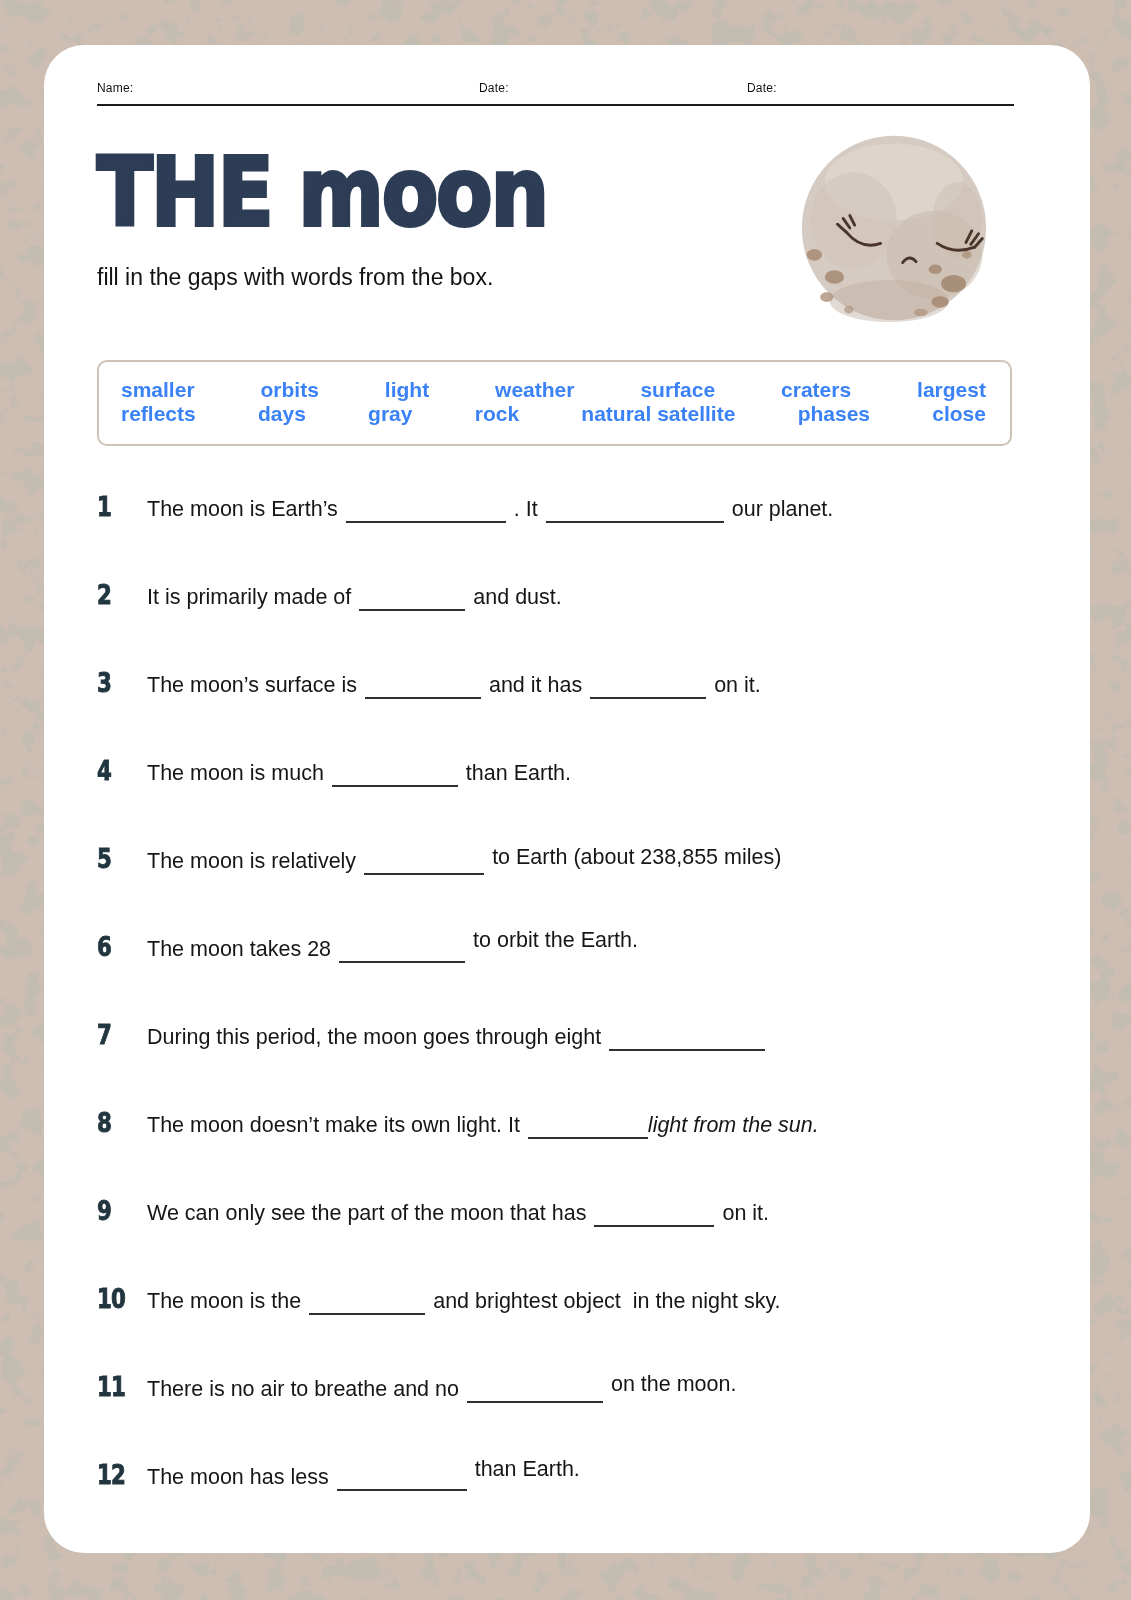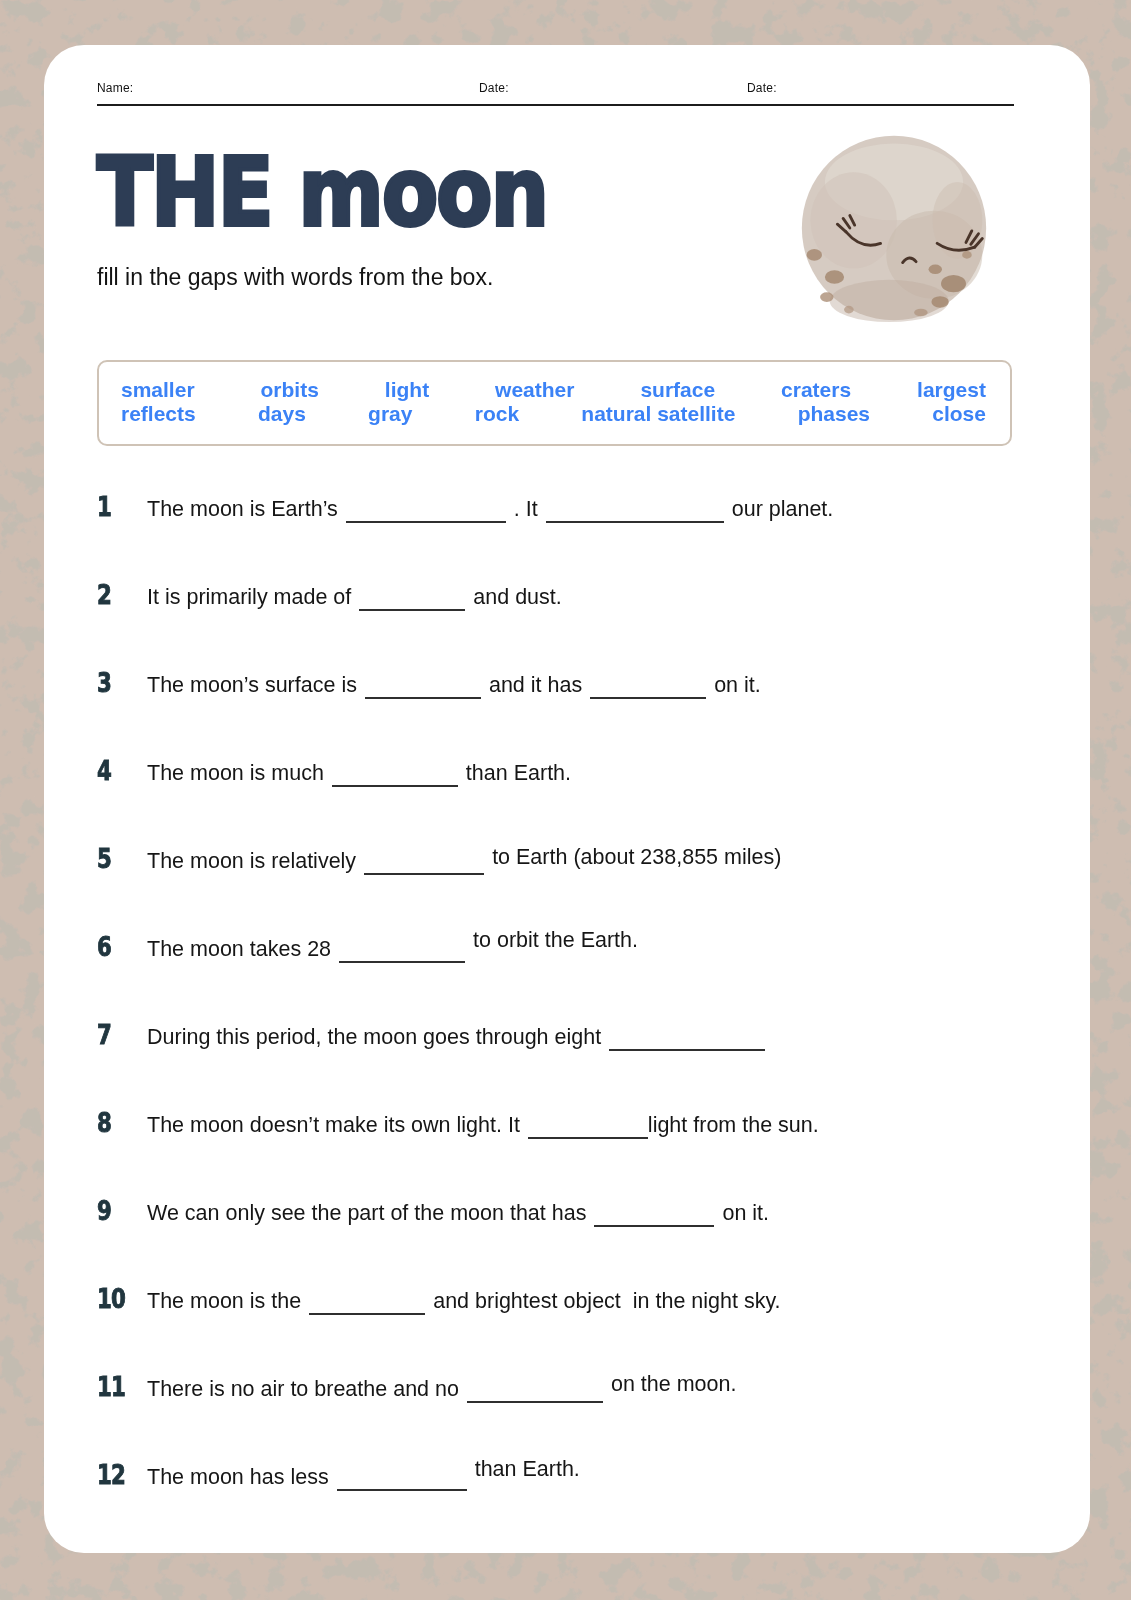--- a/index.html
+++ b/index.html
@@ -167,21 +167,21 @@
       <div class="q-row">
         <span class="q-num">6</span>
         <div class="q-body"><span class="seg q-text">The moon takes 28</span><span class="seg blank" style="width: 126px;"></span><span class="seg q-text" style="position: relative; top: -9px;">to orbit the Earth.</span></div>
       </div>
       <div class="q-row">
         <span class="q-num">7</span>
         <div class="q-body"><span class="seg q-text">During this period, the moon goes through eight</span><span class="seg blank" style="width: 156px;"></span></div>
       </div>
       <div class="q-row">
         <span class="q-num">8</span>
-        <div class="q-body"><span class="seg q-text">The moon doesn’t make its own light. It</span><span class="seg blank" style="width: 120px;"></span><span class="seg q-text" style="margin-left: -8px;">light from the sun.</span></div>
+        <div class="q-body"><span class="seg q-text">The moon doesn’t make its own light. It</span><span class="seg blank" style="width: 120px;"></span><span class="seg q-text" style="margin-left: -8px; font-style: italic;">light from the sun.</span></div>
       </div>
       <div class="q-row">
         <span class="q-num">9</span>
         <div class="q-body"><span class="seg q-text">We can only see the part of the moon that has</span><span class="seg blank" style="width: 120px;"></span><span class="seg q-text">on it.</span></div>
       </div>
       <div class="q-row">
         <span class="q-num">10</span>
         <div class="q-body"><span class="seg q-text">The moon is the</span><span class="seg blank" style="width: 116px;"></span><span class="seg q-text">and brightest object&nbsp; in the night sky.</span></div>
       </div>
       <div class="q-row">

